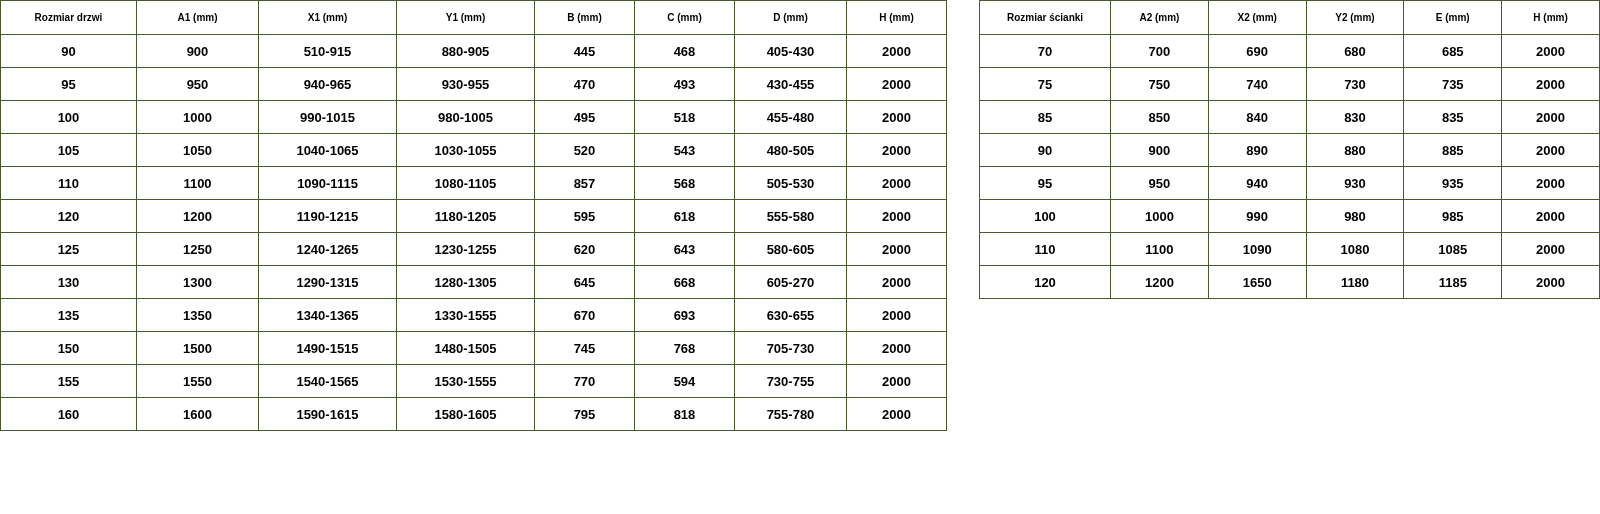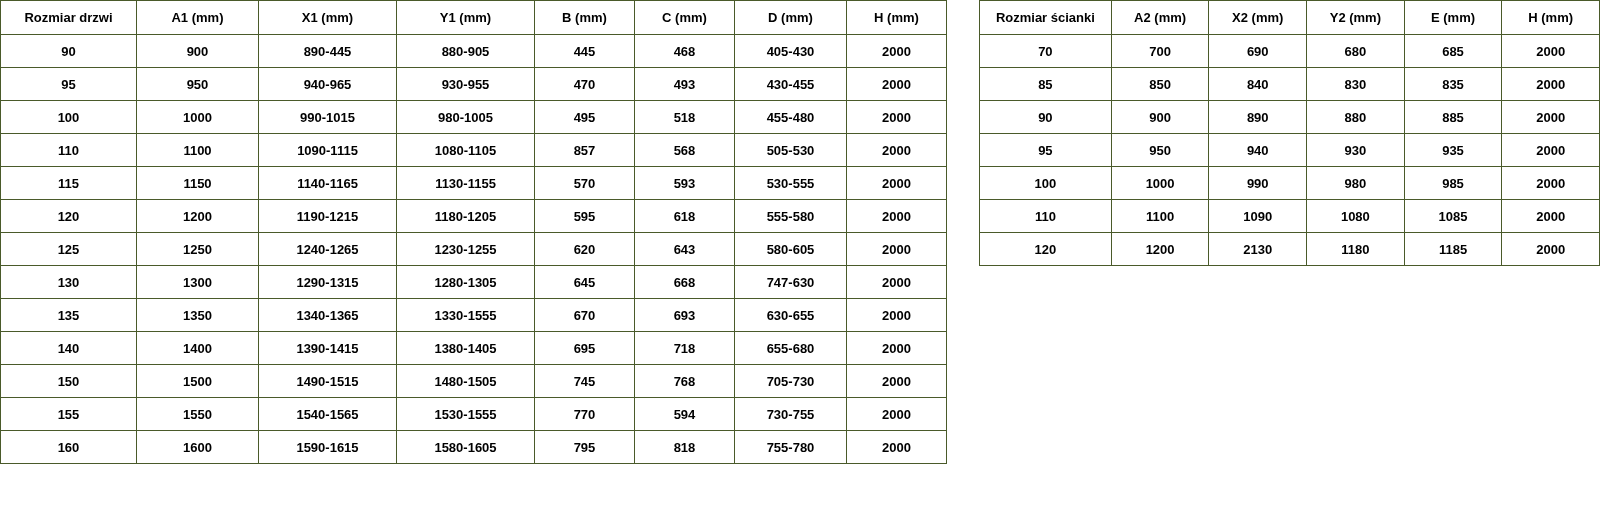--- a/index.html
+++ b/index.html
@@ -36,21 +36,21 @@
     vertical-align: middle;
     font-size: 13px;
     font-weight: bold;
     color: #000;
     padding: 0;
     height: 32px;
     background: #ffffff;
   }
   table.spec thead th {
     height: 33px;
-    font-size: 13px;
+    font-size: 10px;
     font-weight: bold;
   }
   table.spec tbody td {
     font-weight: bold;
   }
 
   
   #doors-table col.c0 { width: 136px; }
   #doors-table col.c1 { width: 122px; }
   #doors-table col.c2 { width: 138px; }
@@ -94,21 +94,21 @@
             <th>B (mm)</th>
             <th>C (mm)</th>
             <th>D (mm)</th>
             <th>H (mm)</th>
           </tr>
       </thead>
       <tbody>
           <tr>
             <td>90</td>
             <td>900</td>
-            <td>890-445</td>
+            <td>510-915</td>
             <td>880-905</td>
             <td>445</td>
             <td>468</td>
             <td>405-430</td>
             <td>2000</td>
           </tr>
           <tr>
             <td>95</td>
             <td>950</td>
             <td>940-965</td>
@@ -122,40 +122,40 @@
             <td>100</td>
             <td>1000</td>
             <td>990-1015</td>
             <td>980-1005</td>
             <td>495</td>
             <td>518</td>
             <td>455-480</td>
             <td>2000</td>
           </tr>
           <tr>
+            <td>105</td>
+            <td>1050</td>
+            <td>1040-1065</td>
+            <td>1030-1055</td>
+            <td>520</td>
+            <td>543</td>
+            <td>480-505</td>
+            <td>2000</td>
+          </tr>
+          <tr>
             <td>110</td>
             <td>1100</td>
             <td>1090-1115</td>
             <td>1080-1105</td>
             <td>857</td>
             <td>568</td>
             <td>505-530</td>
             <td>2000</td>
           </tr>
           <tr>
-            <td>115</td>
-            <td>1150</td>
-            <td>1140-1165</td>
-            <td>1130-1155</td>
-            <td>570</td>
-            <td>593</td>
-            <td>530-555</td>
-            <td>2000</td>
-          </tr>
-          <tr>
             <td>120</td>
             <td>1200</td>
             <td>1190-1215</td>
             <td>1180-1205</td>
             <td>595</td>
             <td>618</td>
             <td>555-580</td>
             <td>2000</td>
           </tr>
           <tr>
@@ -168,41 +168,31 @@
             <td>580-605</td>
             <td>2000</td>
           </tr>
           <tr>
             <td>130</td>
             <td>1300</td>
             <td>1290-1315</td>
             <td>1280-1305</td>
             <td>645</td>
             <td>668</td>
-            <td>747-630</td>
+            <td>605-270</td>
             <td>2000</td>
           </tr>
           <tr>
             <td>135</td>
             <td>1350</td>
             <td>1340-1365</td>
             <td>1330-1555</td>
             <td>670</td>
             <td>693</td>
             <td>630-655</td>
-            <td>2000</td>
-          </tr>
-          <tr>
-            <td>140</td>
-            <td>1400</td>
-            <td>1390-1415</td>
-            <td>1380-1405</td>
-            <td>695</td>
-            <td>718</td>
-            <td>655-680</td>
             <td>2000</td>
           </tr>
           <tr>
             <td>150</td>
             <td>1500</td>
             <td>1490-1515</td>
             <td>1480-1505</td>
             <td>745</td>
             <td>768</td>
             <td>705-730</td>
@@ -255,20 +245,28 @@
       <tbody>
           <tr>
             <td>70</td>
             <td>700</td>
             <td>690</td>
             <td>680</td>
             <td>685</td>
             <td>2000</td>
           </tr>
           <tr>
+            <td>75</td>
+            <td>750</td>
+            <td>740</td>
+            <td>730</td>
+            <td>735</td>
+            <td>2000</td>
+          </tr>
+          <tr>
             <td>85</td>
             <td>850</td>
             <td>840</td>
             <td>830</td>
             <td>835</td>
             <td>2000</td>
           </tr>
           <tr>
             <td>90</td>
             <td>900</td>
@@ -297,21 +295,21 @@
             <td>110</td>
             <td>1100</td>
             <td>1090</td>
             <td>1080</td>
             <td>1085</td>
             <td>2000</td>
           </tr>
           <tr>
             <td>120</td>
             <td>1200</td>
-            <td>2130</td>
+            <td>1650</td>
             <td>1180</td>
             <td>1185</td>
             <td>2000</td>
           </tr>
         </tbody>
     </table>
   </div>
 
 </div>
 

